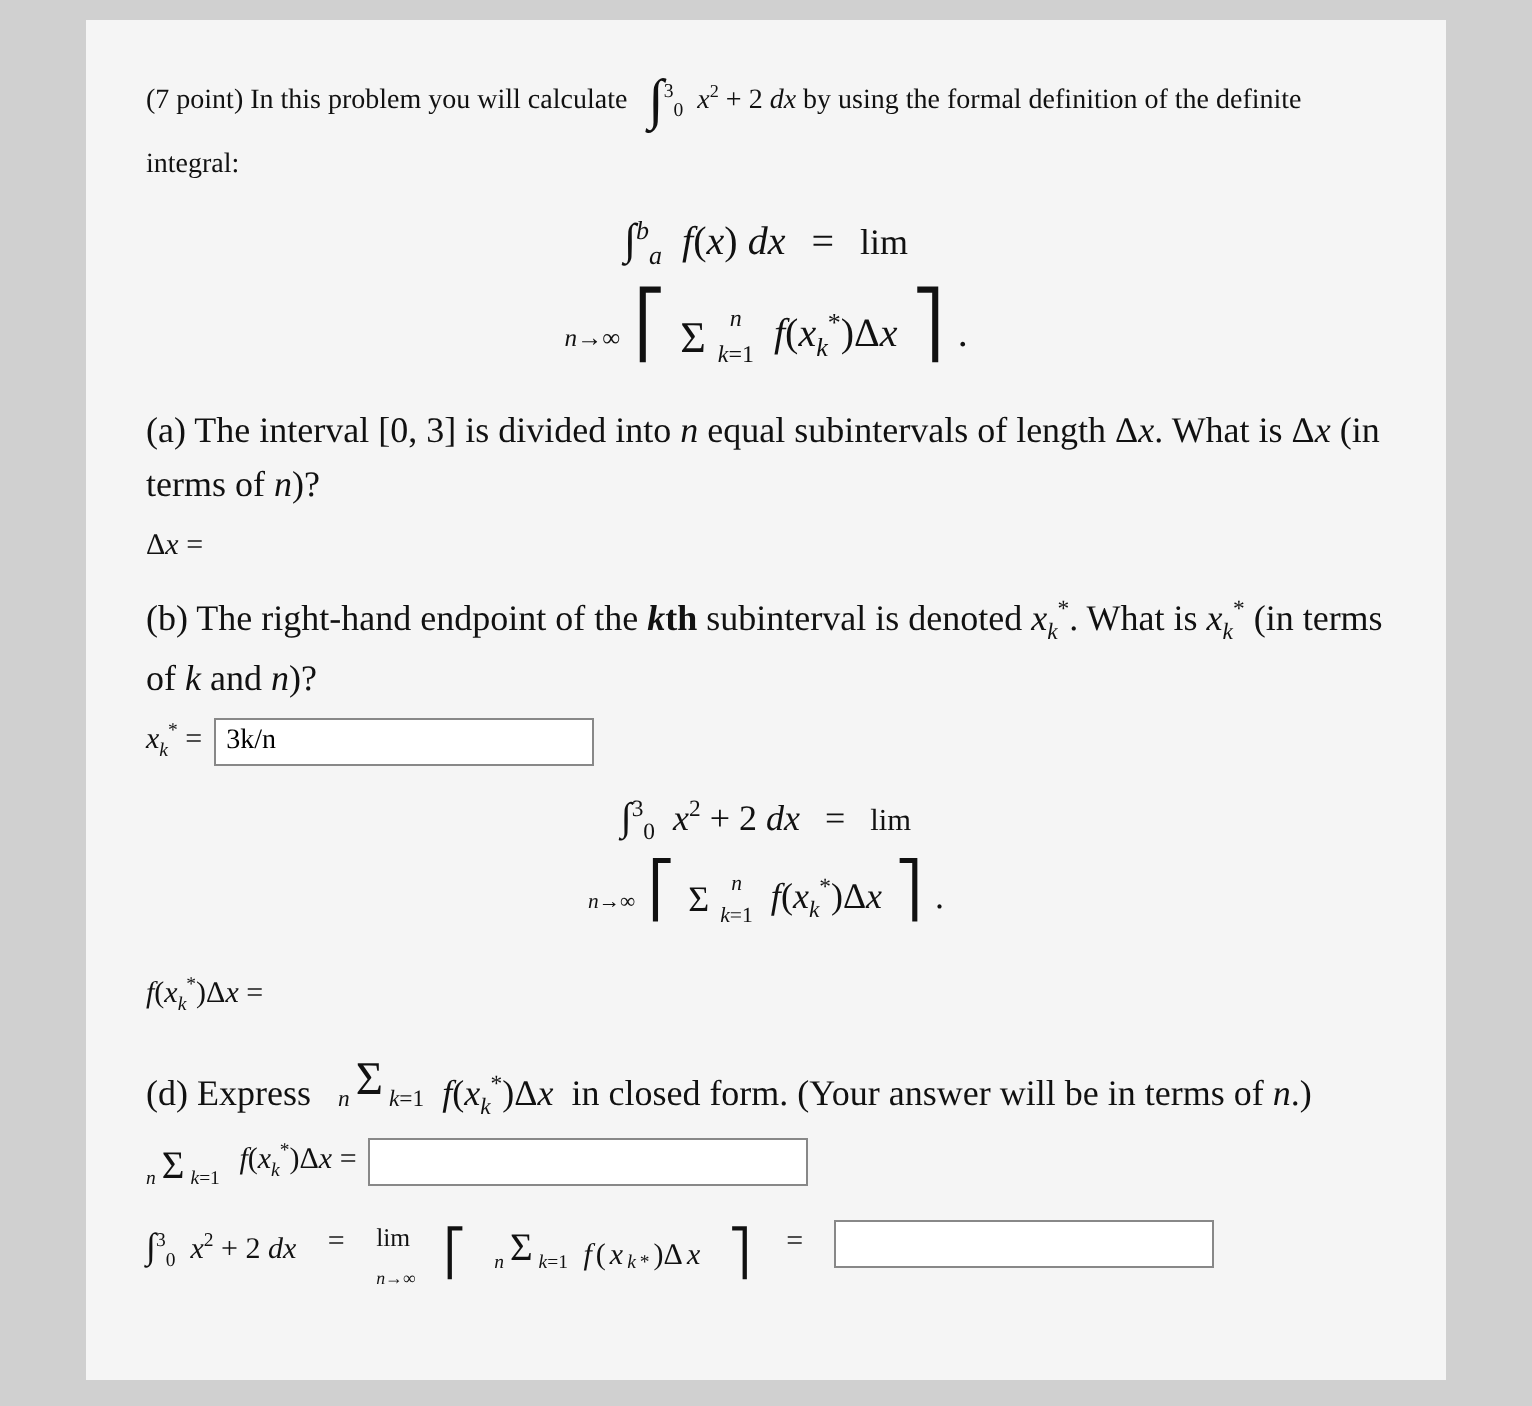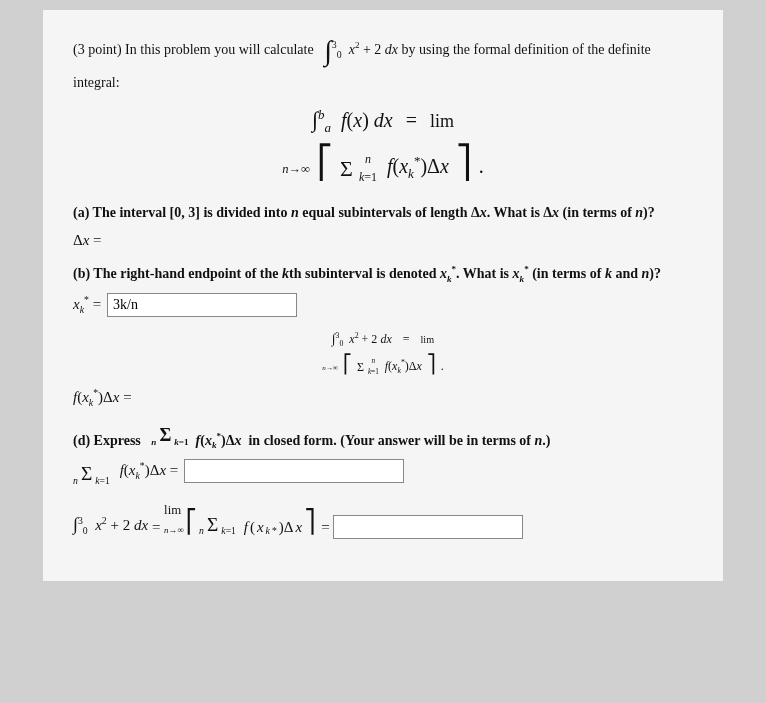--- a/index.html
+++ b/index.html
@@ -26,23 +26,22 @@
     }
     .formula-block {
       text-align: center;
       margin: 10px 0 16px 0;
       font-size: 20px;
     }
     .section {
       margin-bottom: 12px;
     }
     .section-label {
-      font-size: 14px;
+      font-size: 18px;
       margin-bottom: 6px;
-      font-weight: bold;
     }
     .answer-row {
       display: flex;
       align-items: flex-start;
       gap: 6px;
       margin-bottom: 4px;
     }
     .answer-box {
       border: 1px solid #888;
       background: white;
@@ -53,51 +52,51 @@
       font-family: 'Times New Roman', Times, serif;
     }
     .answer-box-wide {
       min-width: 220px;
     }
     .answer-box-small {
       min-width: 120px;
     }
     .big-formula {
       text-align: center;
-      margin: 10px 0 8px 0;
-      font-size: 12px;
+      margin: 10px 0 20px 0;
+      font-size: 18px;
     }
     .part-c-label {
       font-size: 14px;
       margin-bottom: 6px;
     }
     .what-is-line {
       font-size: 14px;
       margin-bottom: 6px;
     }
     .sum-section {
       margin-top: 8px;
     }
     .integral-row {
       display: flex;
-      align-items: flex-end;
-      gap: 0;
+      align-items: flex-start;
+      gap: 12px;
       flex-wrap: wrap;
     }
     sub { font-size: 0.65em; }
     sup { font-size: 0.65em; }
     .integral-sym { font-size: 2em; vertical-align: middle; }
   </style>
 </head>
 <body>
 
 <div class="page">
 
   <div class="intro-line">
-    <span>(3 point) In this problem you will calculate</span>
+    <span>(7 point) In this problem you will calculate</span>
     <span> &nbsp;
       <span class="integral-sym">∫</span><span style="font-size:0.7em; vertical-align:super;">3</span><span style="font-size:0.7em; vertical-align:sub;">0</span>
       &nbsp;<i>x</i><sup>2</sup> + 2 <i>dx</i>
     </span>
     <span> by using the formal definition of the definite integral:</span>
   </div>
 
   <div class="formula-block">
     <span style="font-size:1.1em;">∫</span><span style="font-size:0.65em;vertical-align:super;"><i>b</i></span><span style="font-size:0.65em;vertical-align:sub;"><i>a</i></span>
     &nbsp;<i>f</i>(<i>x</i>) <i>dx</i>

